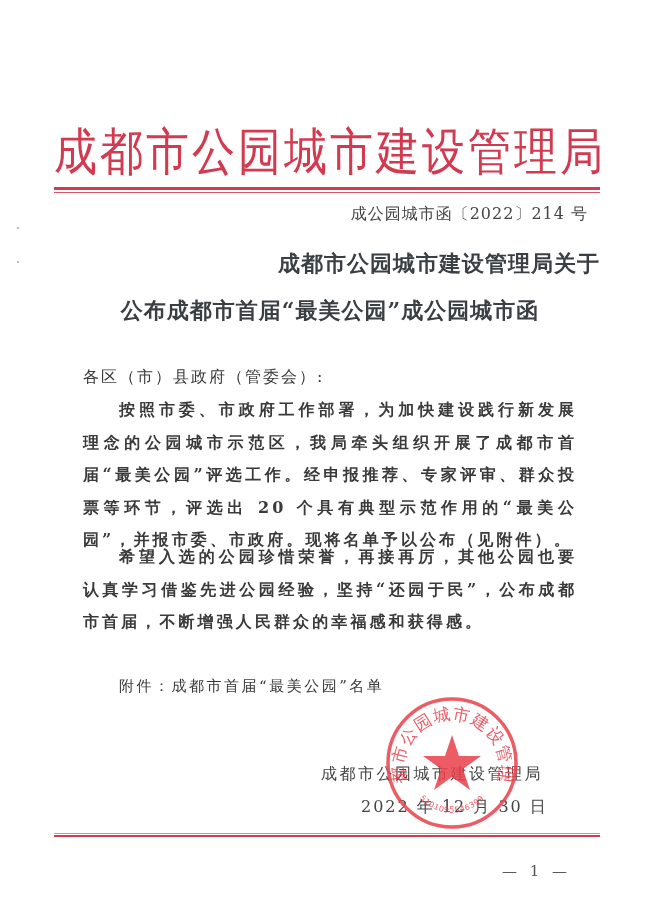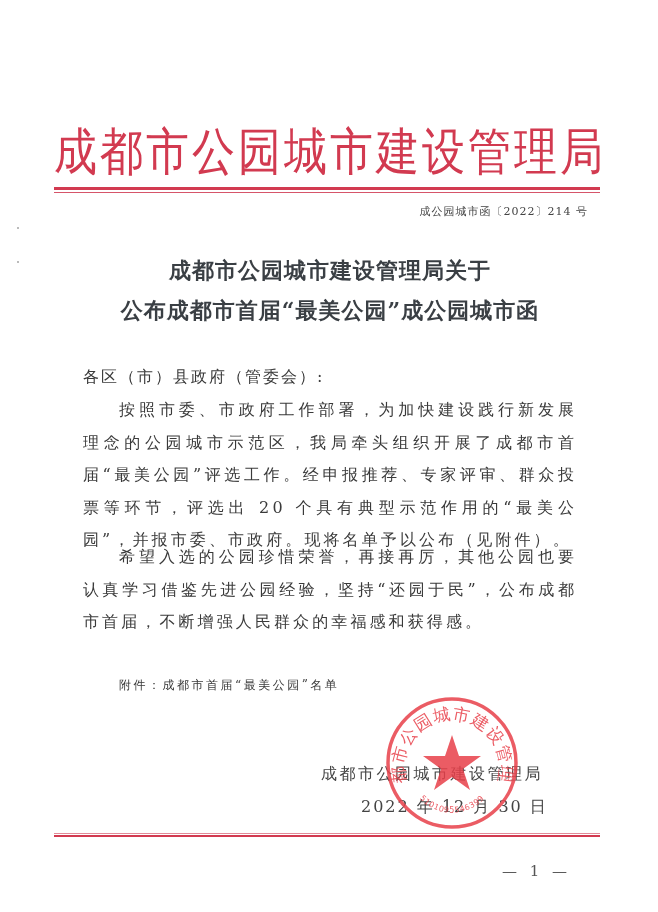--- a/index.html
+++ b/index.html
@@ -8,29 +8,29 @@
     .masthead { position: absolute; left: 54px; top: 118px; width: 546px; text-align: center;
       font-family: "DejaVu Serif", serif; font-size: 43px; letter-spacing: 3px; color: #d23a50; font-weight: normal;
       transform: scaleY(1.18); transform-origin: top center; white-space: nowrap; }
     .redline { position: absolute; left: 54px; width: 546px; }
     .redline-top { top: 187px; }
     .redline-top .thick { height: 3px; background: #d23a50; }
     .redline-top .thin { height: 1px; background: #d6556a; margin-top: 2px; }
     .redline-bottom { top: 833px; }
     .redline-bottom .thin { height: 1px; background: #e28a98; }
     .redline-bottom .thick { height: 2px; background: #d23a50; margin-top: 1px; }
-    .doc-number { position: absolute; right: 70px; top: 204px; font-size: 11px; letter-spacing: 1px; color: #444; text-align: right; }
+    .doc-number { position: absolute; right: 70px; top: 204px; font-size: 16px; letter-spacing: 1px; color: #444; text-align: right; }
     .title { position: absolute; left: 60px; width: 540px; text-align: center; font-size: 22px; font-weight: bold; color: #3a3f44; letter-spacing: 1px; }
-    .title-1 { top: 256px; }
+    .title-1 { top: 249px; text-align: right; }
     .title-2 { top: 296px; }
     .salutation { position: absolute; left: 83px; top: 367px; font-size: 16px; letter-spacing: 2px; color: #3a3a3a; text-align: right; }
-    .para { position: absolute; left: 83px; width: 494px; font-size: 16px; line-height: 32.5px; letter-spacing: 3.1px; color: #3a3a3a; text-align: justify; text-indent: 36px; }
+    .para { position: absolute; left: 83px; width: 494px; font-size: 16px; line-height: 32.5px; letter-spacing: 3.1px; color: #3a3a3a; text-align: justify; text-indent: 36px; font-weight: bold; }
     .para-1 { top: 394px; }
     .para-2 { top: 541px; }
-    .attachment { position: absolute; left: 119px; top: 677px; font-size: 12px; letter-spacing: 2.5px; color: #3a3a3a; }
+    .attachment { position: absolute; left: 119px; top: 677px; font-size: 15px; letter-spacing: 2.5px; color: #3a3a3a; }
     .sign-org { position: absolute; left: 321px; top: 764px; font-size: 16px; letter-spacing: 2.5px; color: #444; z-index: 1; }
     .sign-date { position: absolute; left: 361px; top: 797px; font-size: 16px; letter-spacing: 2px; color: #444; z-index: 1; }
     .stamp { position: absolute; left: 384px; top: 695px; width: 136px; height: 136px; z-index: 2; opacity: 0.85; }
     .page-number { position: absolute; left: 502px; top: 862px; font-size: 15px; color: #555; letter-spacing: 4px; }
     .speck { position: absolute; width: 2px; height: 2px; background: #bbb; }
   </style>
 </head>
 <body>
 
 <div class="masthead">成都市公园城市建设管理局</div>

